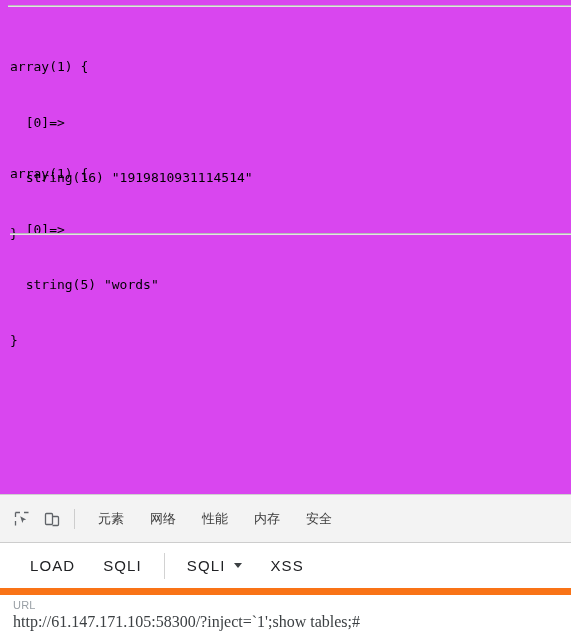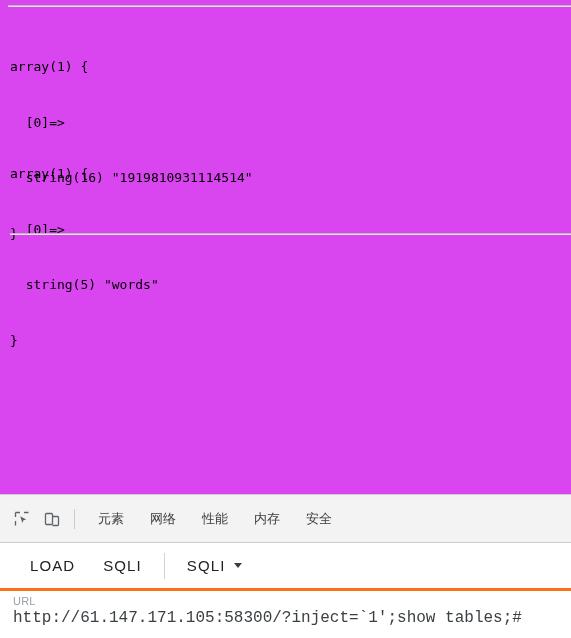--- a/index.html
+++ b/index.html
@@ -147,38 +147,38 @@
   }
 
   
   #url-field {
     position: absolute;
     left: 0;
     top: 588px;
     width: 571px;
     height: 50px;
     background: #ffffff;
-    border-top: 3px solid #f97316;
+    border-top: 7px solid #f97316;
     box-sizing: border-box;
     overflow: hidden;
   }
   #url-label {
     position: absolute;
     left: 13px;
     top: 4px;
     font-family: "Liberation Sans", sans-serif;
     font-size: 11px;
     color: #9aa0a6;
     letter-spacing: .2px;
   }
   #url-value {
     position: absolute;
     left: 13px;
     top: 18px;
-    font-family: Liberation Mono, monospace;
+    font-family: Liberation Serif, serif;
     font-size: 16px;
     color: #3c4043;
     white-space: nowrap;
   }
 </style>
 </head>
 <body>
 
 <div id="page-content">
 
@@ -240,19 +240,22 @@
 
 
 
   <div class="tb-divider"></div>
 
   <div class="tb-btn">
     <span>SQLI</span>
     <span class="tb-caret"></span>
   </div>
 
+  <div class="tb-btn">
+    <span>XSS</span>
+  </div>
 
 </div>
 
 <div id="url-field">
   <div id="url-label">URL</div>
   <div id="url-value" placeholder="URL">http://61.147.171.105:58300/?inject=`1';show tables;#</div>
 </div>
 
 </body></html>

